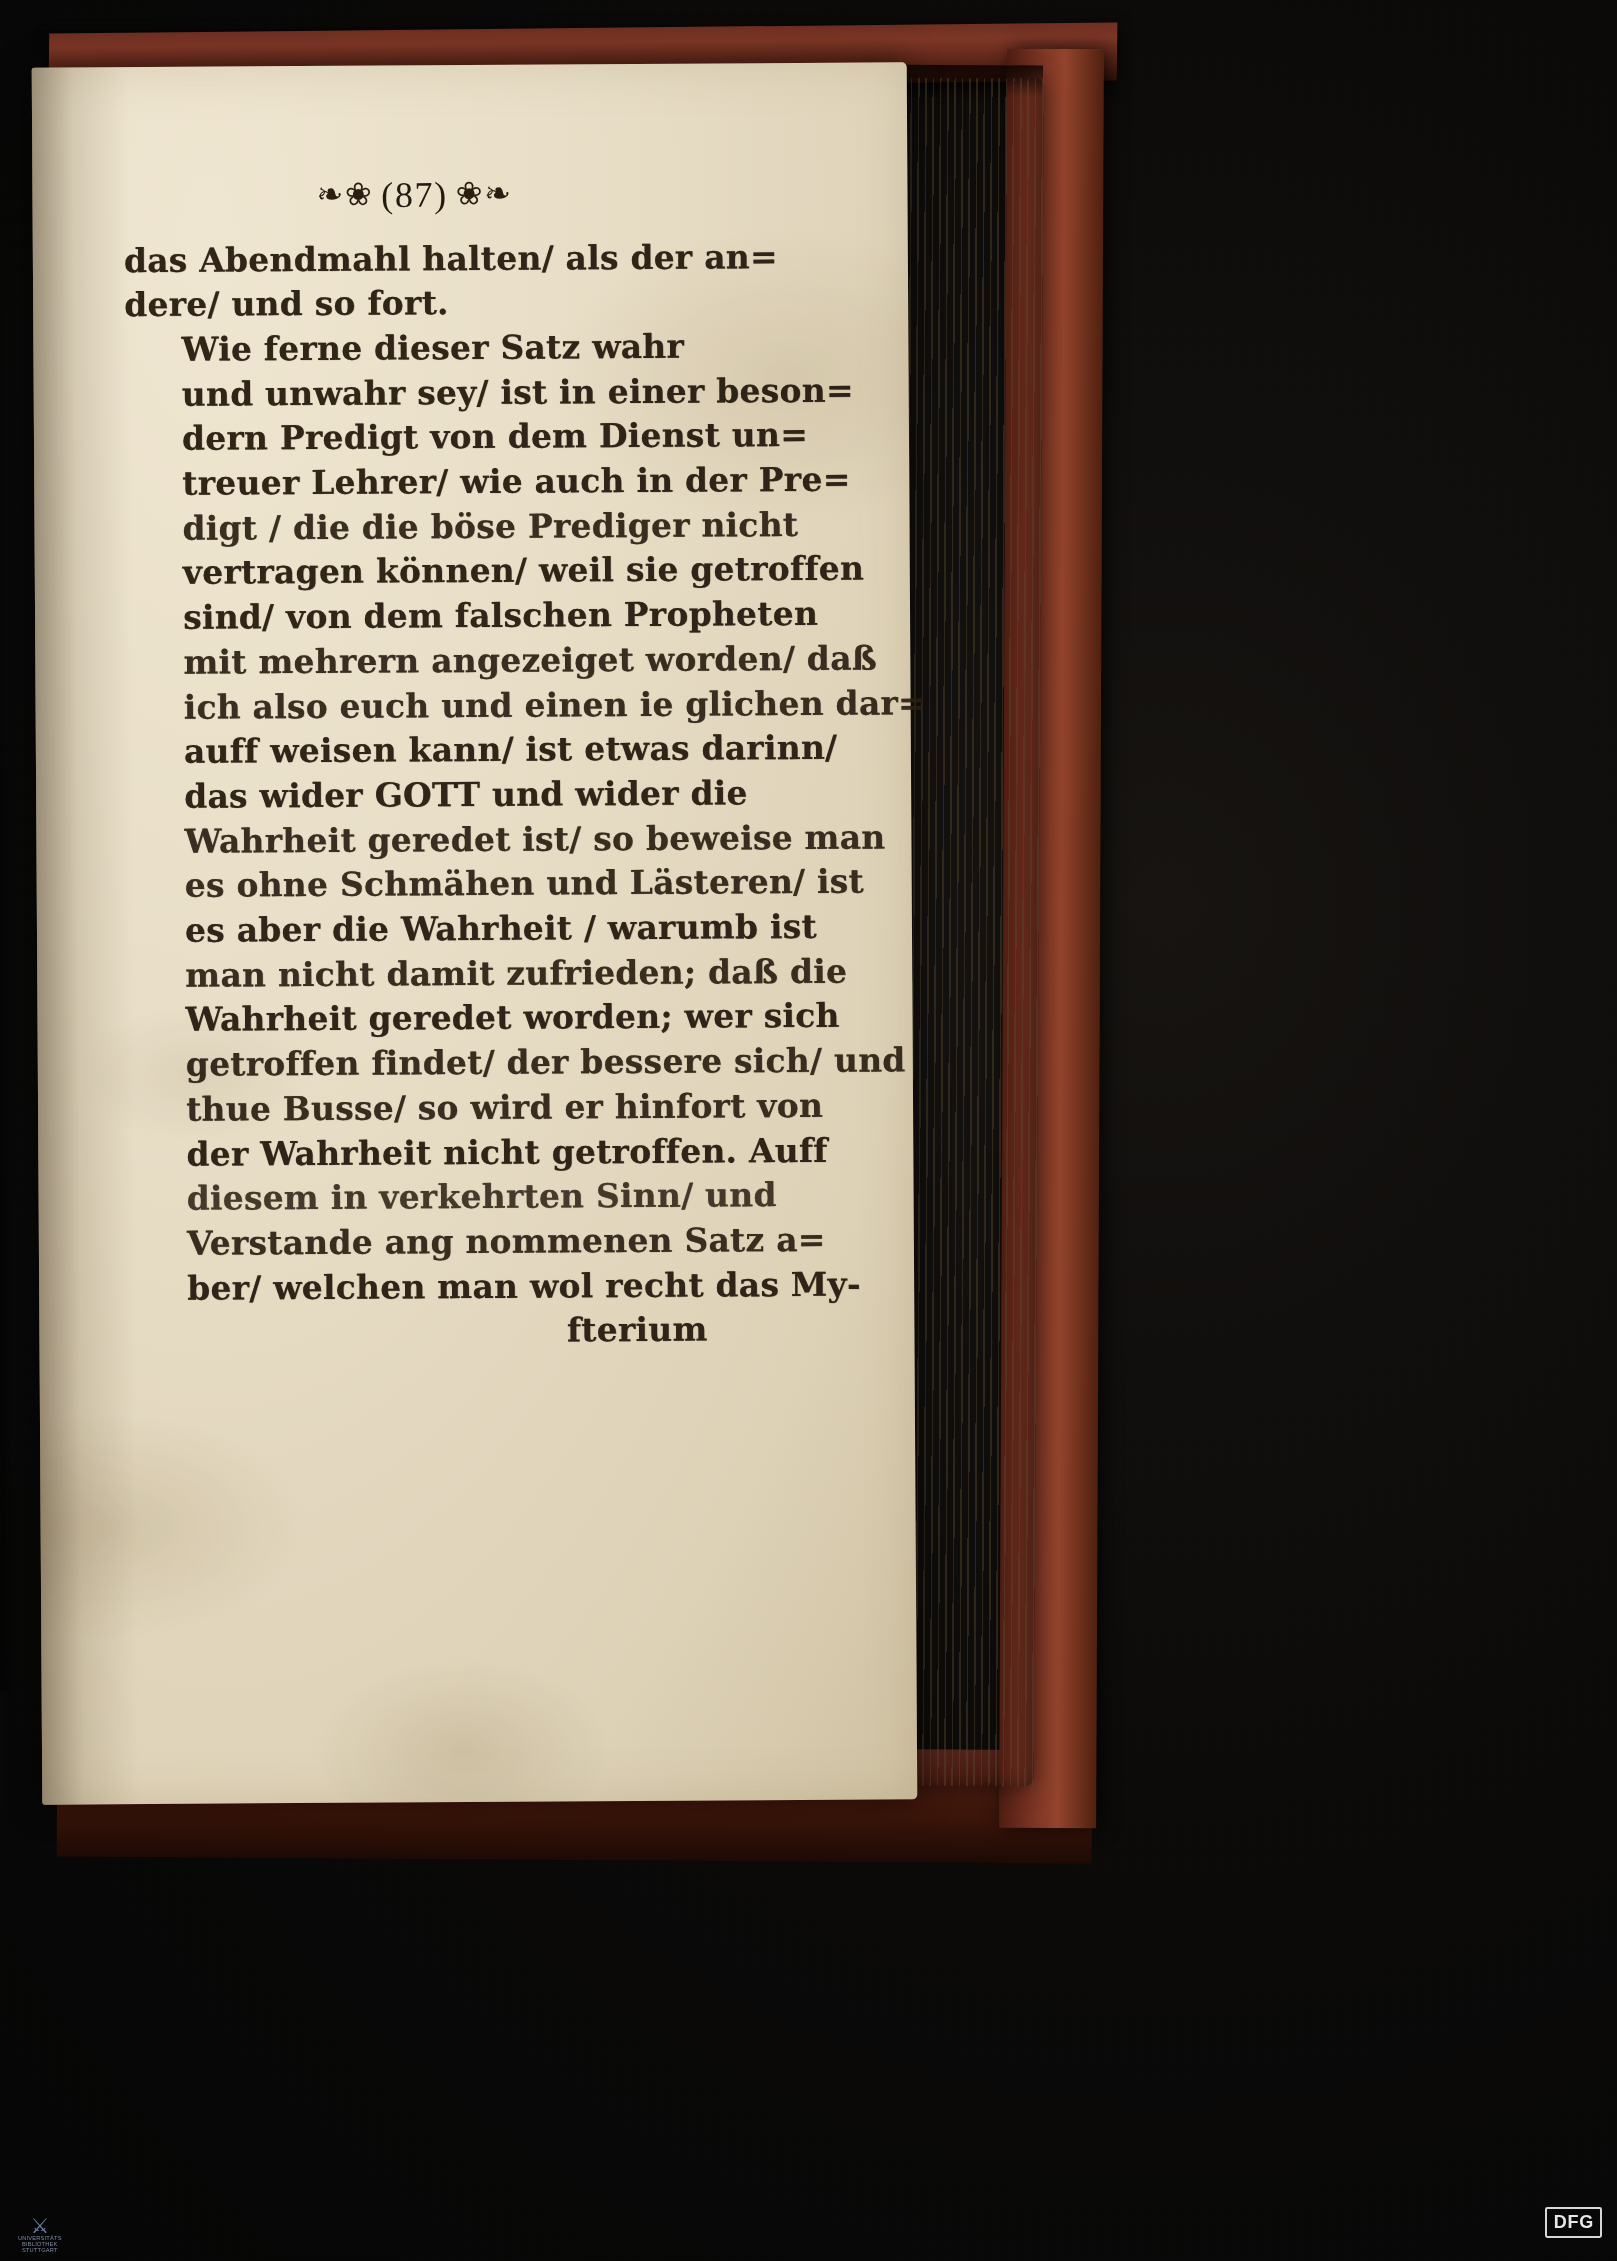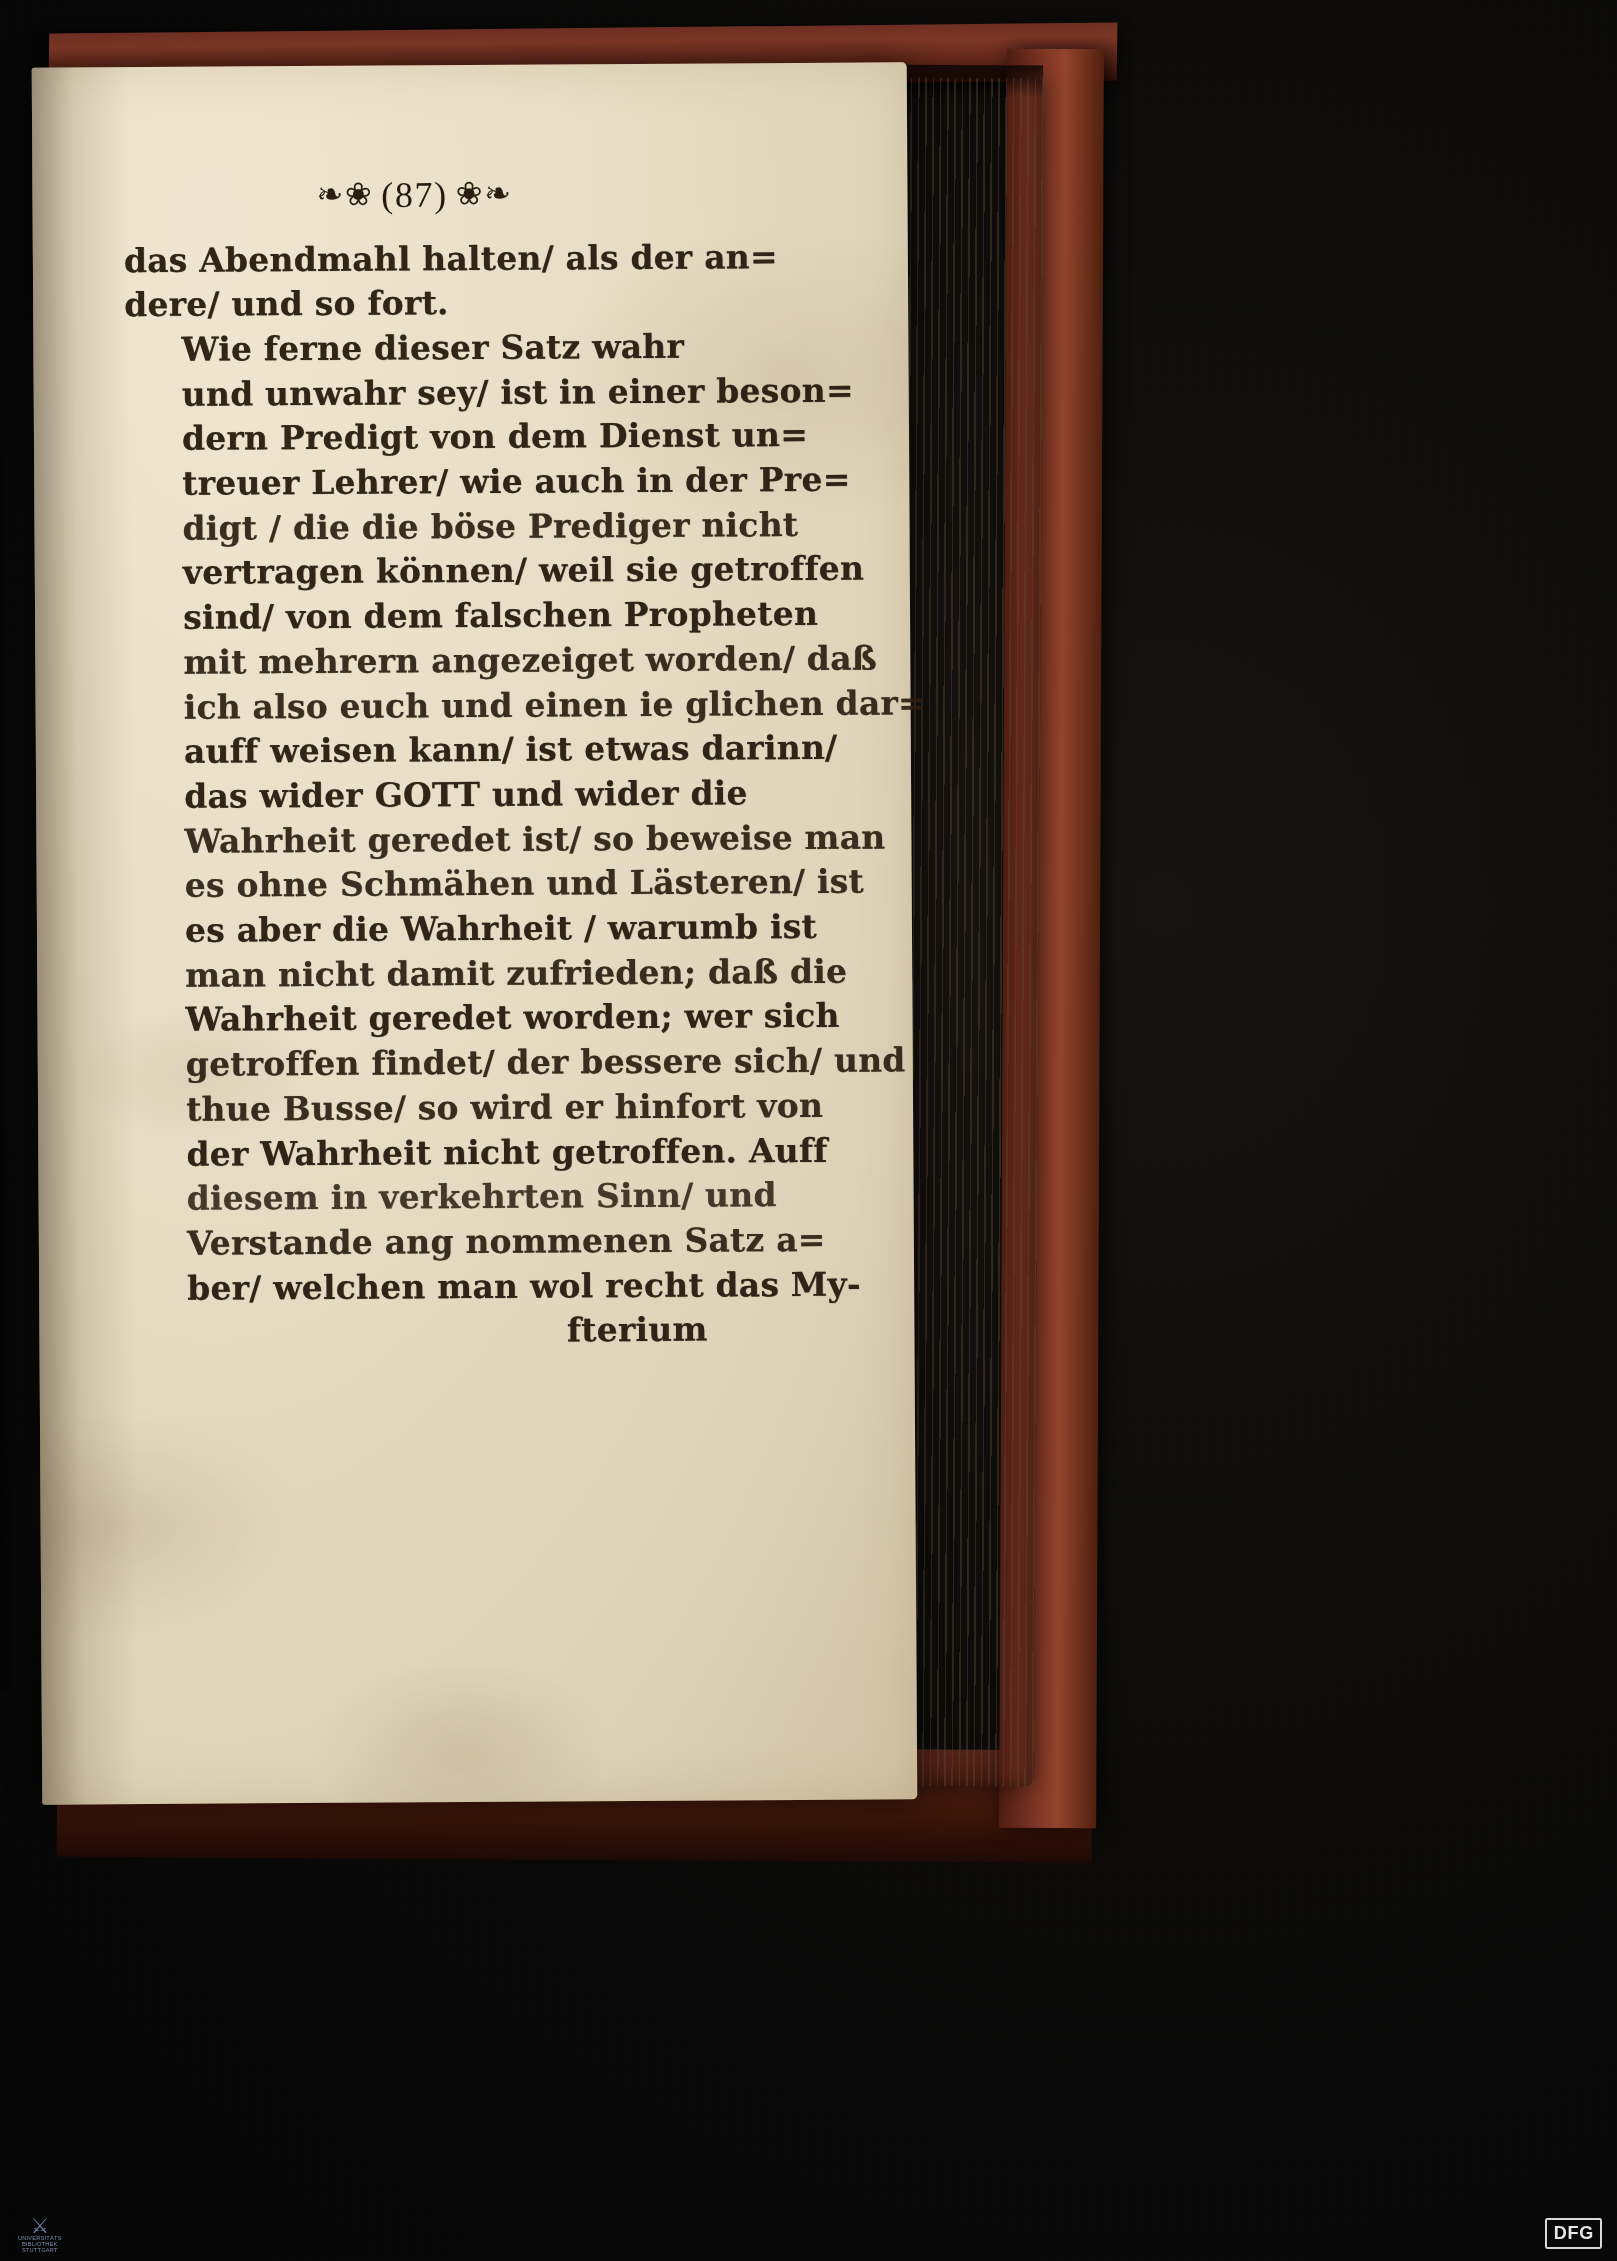--- a/index.html
+++ b/index.html
@@ -225,21 +225,21 @@
 
   
   .f1 { opacity: .97; }
   .f2 { opacity: .92; }
   .f3 { opacity: .86; }
 
   
   #dfg-badge {
     position: absolute;
     right: 14.6px;
-    bottom: 12px;
+    bottom: 23px;
     width: 53px;
     height: 27.5px;
     border: 2.4px solid #d8d8d8;
     border-radius: 2.4px;
     color: #e8e8e8;
     font-family: "Liberation Sans", sans-serif;
     font-weight: 700;
     font-size: 18px;
     letter-spacing: 0.8px;
     display: flex;

